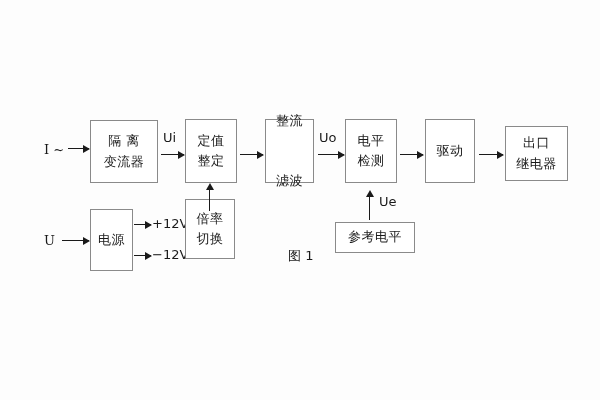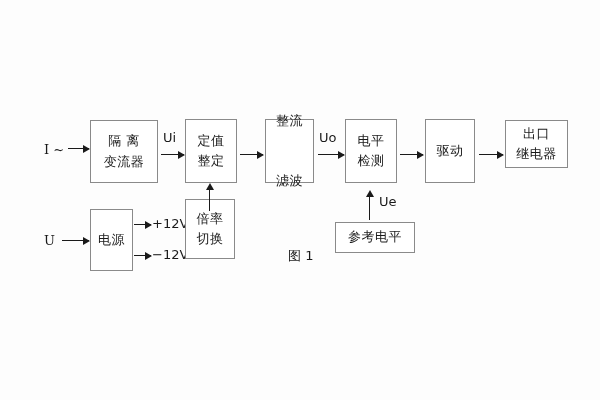--- a/index.html
+++ b/index.html
@@ -129,21 +129,21 @@
   </div>
 
   <div class="harrow" style="left:400px; top:154px; width:23px;"></div>
 
   <div class="box one-line" style="left:425px; top:119px; width:50px; height:64px;">
     <span class="line">驱动</span>
   </div>
 
   <div class="harrow" style="left:479px; top:154px; width:24px;"></div>
 
-  <div class="box" style="left:505px; top:120px; width:63px; height:48px;">
+  <div class="box" style="left:505px; top:126px; width:63px; height:55px;">
     <span class="line">出口</span>
     <span class="line">继电器</span>
   </div>
 
   <div class="label serif" style="left:44px; top:234px;">U</div>
   <div class="harrow" style="left:62px; top:240px; width:27px;"></div>
 
   <div class="box one-line" style="left:90px; top:209px; width:43px; height:62px;">
     <span class="line">电源</span>
   </div>

